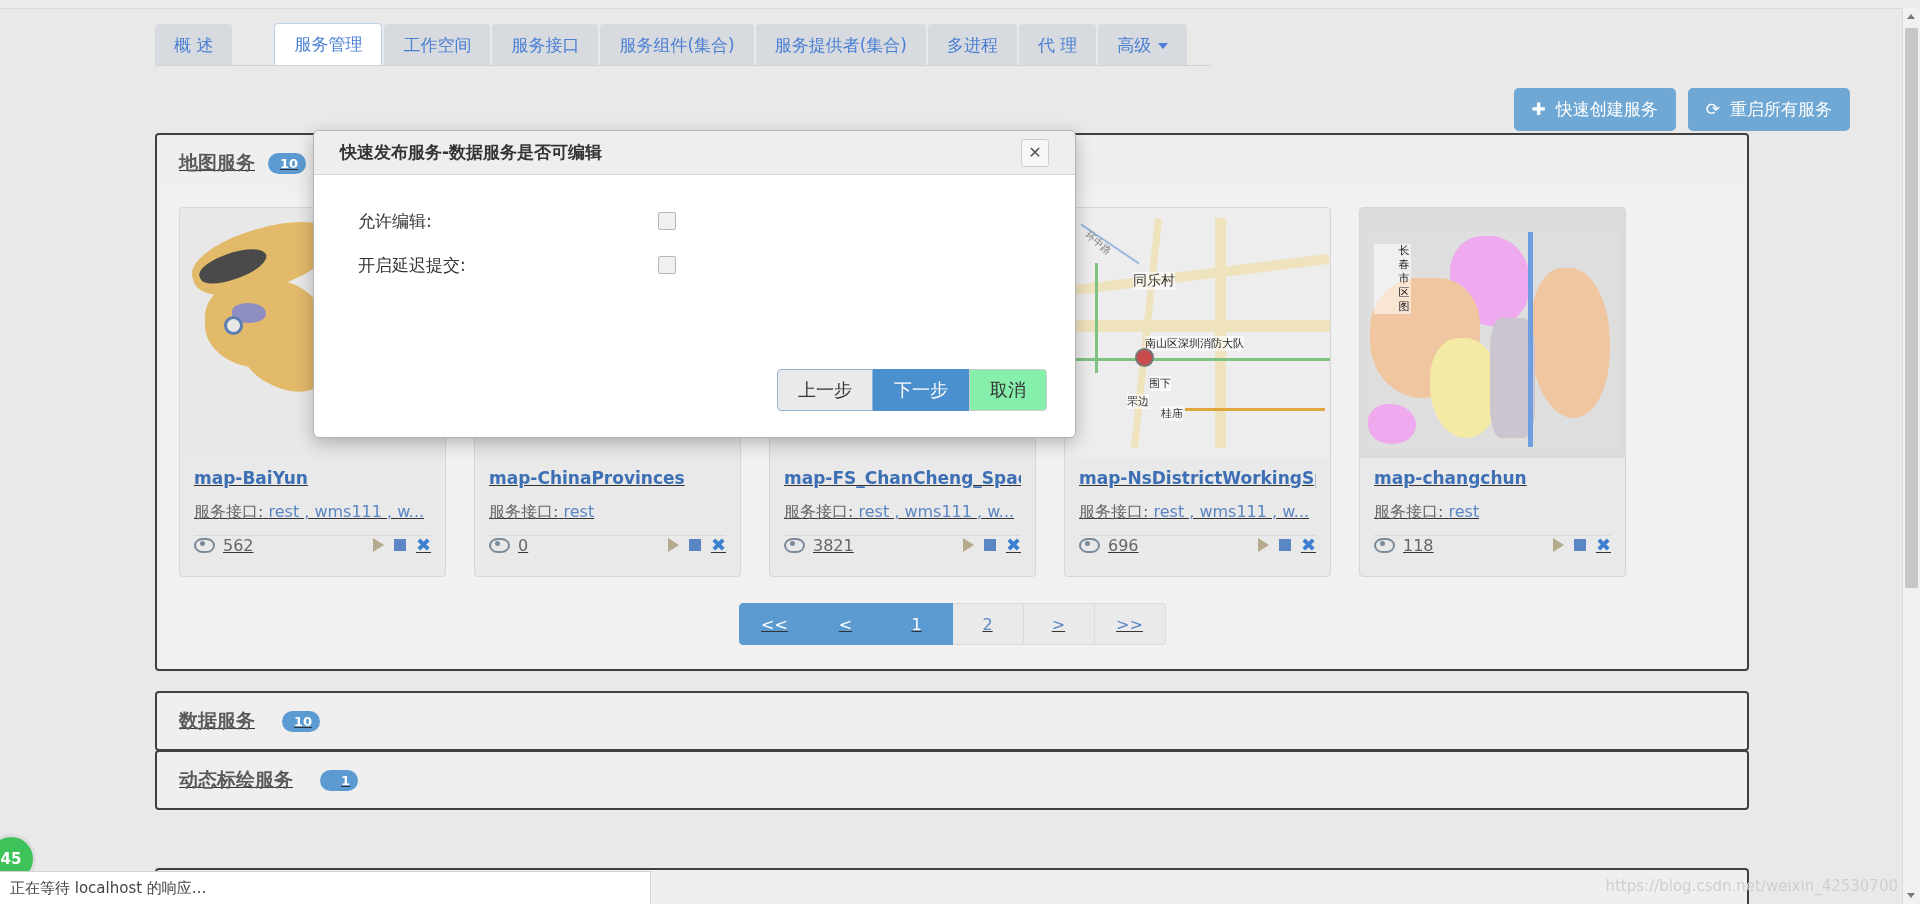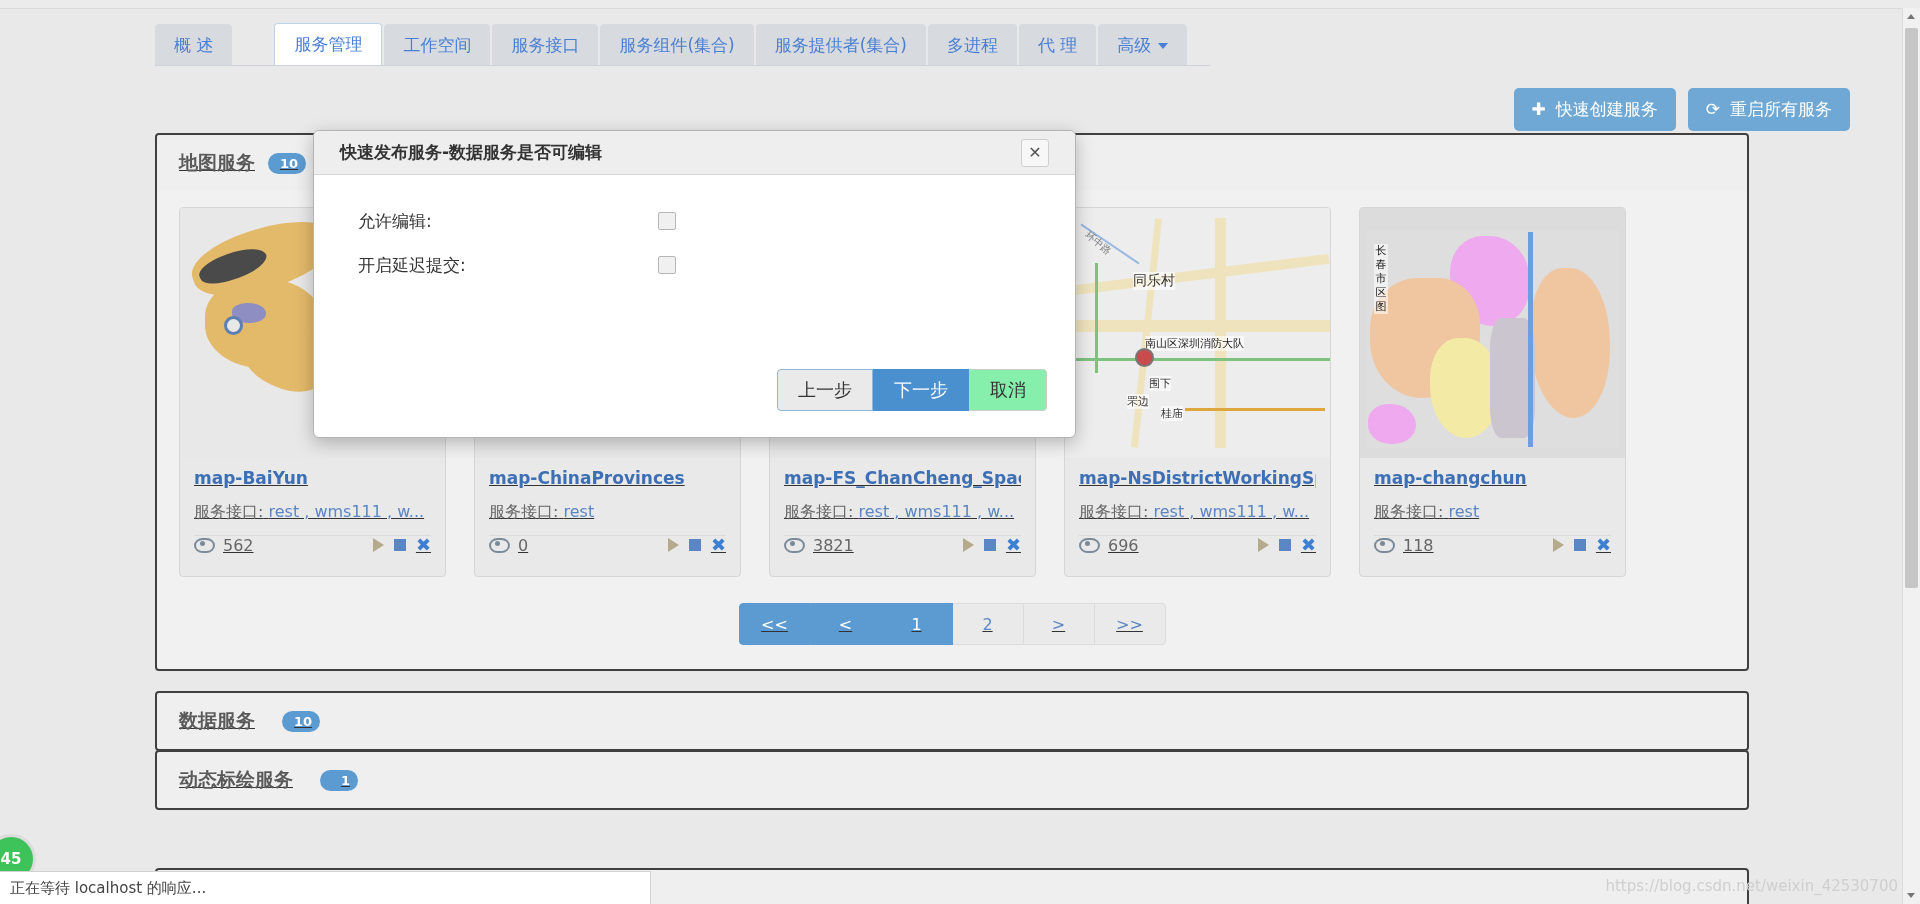--- a/index.html
+++ b/index.html
@@ -272,21 +272,21 @@
               <div class="m">
                 <div style="position:absolute;inset:0;background:#dcdcdc"></div>
                 <div style="position:absolute;left:6px;top:22px;right:6px;bottom:10px;background:#dedede"></div>
                 <div class="blob" style="left:90px;top:28px;width:80px;height:90px;background:#efa9ef;border-radius:40% 50% 45% 55%"></div>
                 <div class="blob" style="left:10px;top:70px;width:110px;height:120px;background:#f0c6a0;border-radius:45% 40% 55% 50%"></div>
                 <div class="blob" style="left:170px;top:60px;width:80px;height:150px;background:#f0c6a0;border-radius:40% 50% 45% 55%"></div>
                 <div class="blob" style="left:70px;top:130px;width:70px;height:100px;background:#f3eaa6;border-radius:40% 50% 48% 52%"></div>
                 <div class="blob" style="left:130px;top:110px;width:45px;height:120px;background:#cbc5cf;border-radius:25%"></div>
                 <div style="position:absolute;left:168px;top:24px;width:5px;height:215px;background:#6f9ee0;"></div>
                 <div class="blob" style="left:8px;top:196px;width:48px;height:40px;background:#efa9ef;"></div>
-                <div style="position:absolute;left:14px;top:36px;width:14px;color:#222;font-size:11px;line-height:14px;background:rgba(255,255,255,.55);text-align:center;">长春市区图</div>
+                <div style="position:absolute;left:14px;top:36px;width:14px;color:#222;font-size:11px;line-height:14px;background:rgba(255,255,255,.55);text-align:center;padding-left:23px;">长春市区图</div>
               </div>
             </div>
             <div class="card-meta">
               <div class="card-title">map-changchun</div>
               <div class="card-iface"><span>服务接口:</span> <span class="v">rest</span></div>
             </div>
             <div class="card-foot">
               <div class="views">
                 <span class="eye"></span>
                 <span>118</span>

